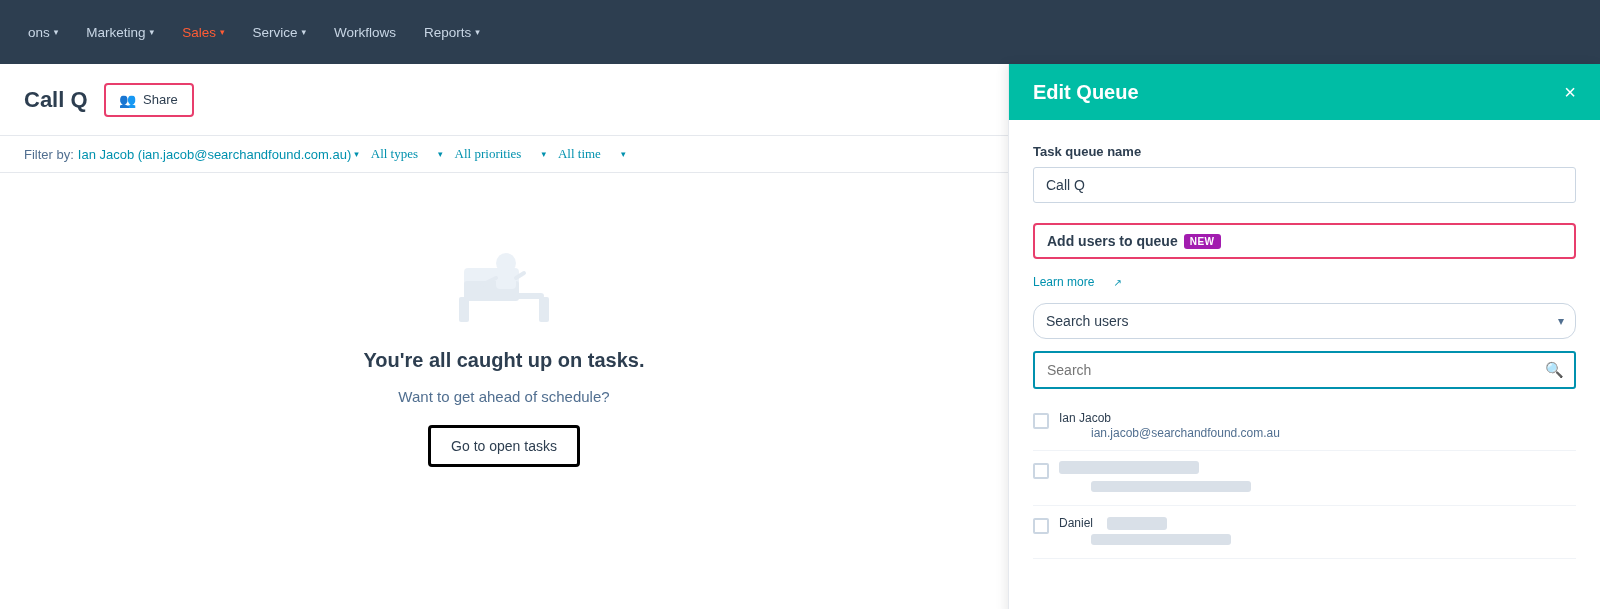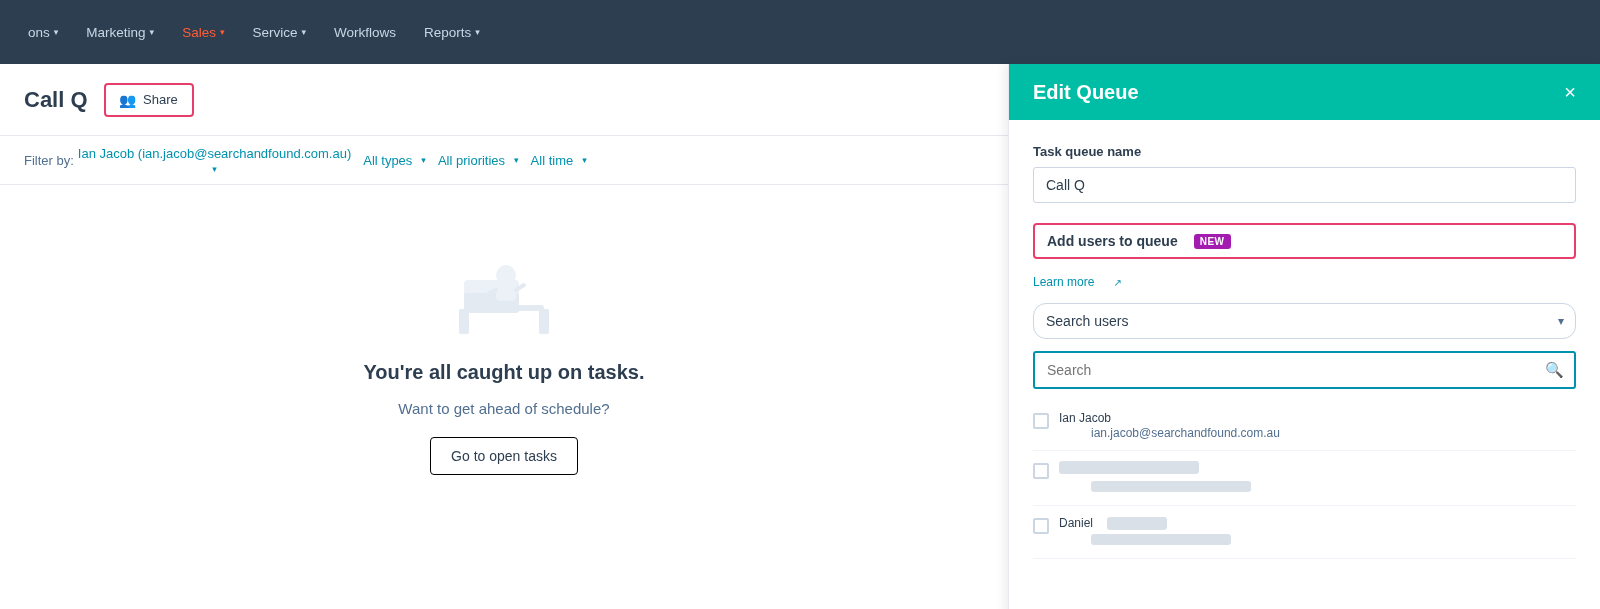--- a/index.html
+++ b/index.html
@@ -81,29 +81,29 @@
       border-bottom: 1px solid #e5e8ed;
       background: #fff;
     }
     .filter-label { color: #516f90; }
     .filter-link {
       color: #0091ae;
       cursor: pointer;
       display: flex;
       align-items: center;
       gap: 3px;
-      flex-direction: column;
     }
     .filter-dropdown {
       color: #0091ae;
       cursor: pointer;
       display: flex;
       align-items: center;
-      gap: 9px;
+      gap: 20px;
       margin-left: 8px;
+      font-family: Liberation Serif, serif;
     }
     .chevron-small { font-size: 9px; }
 
     
     .empty-state {
       display: flex;
       flex-direction: column;
       align-items: center;
       justify-content: center;
       padding: 60px 24px;
@@ -117,21 +117,21 @@
     .empty-title {
       font-size: 20px;
       font-weight: 700;
       color: #2d3e50;
     }
     .empty-subtitle {
       font-size: 15px;
       color: #516f90;
     }
     .go-to-tasks-btn {
-      border: 1px solid #000000;
+      border: 3px solid #000000;
       background: #fff;
       color: #2d3e50;
       padding: 10px 20px;
       border-radius: 4px;
       font-size: 14px;
       cursor: pointer;
       margin-top: 4px;
     }
 
     
@@ -188,21 +188,21 @@
       outline: none;
     }
 
     .section-divider {
       margin: 20px 0 16px;
     }
 
     .add-users-row {
       display: flex;
       align-items: center;
-      gap: 16px;
+      gap: 6px;
       margin-bottom: 8px;
       border: 2px solid #e83e6c;
       padding: 8px 12px;
       border-radius: 4px;
       background: #fff;
     }
     .add-users-label {
       font-size: 14px;
       font-weight: 600;
       color: #2d3e50;

